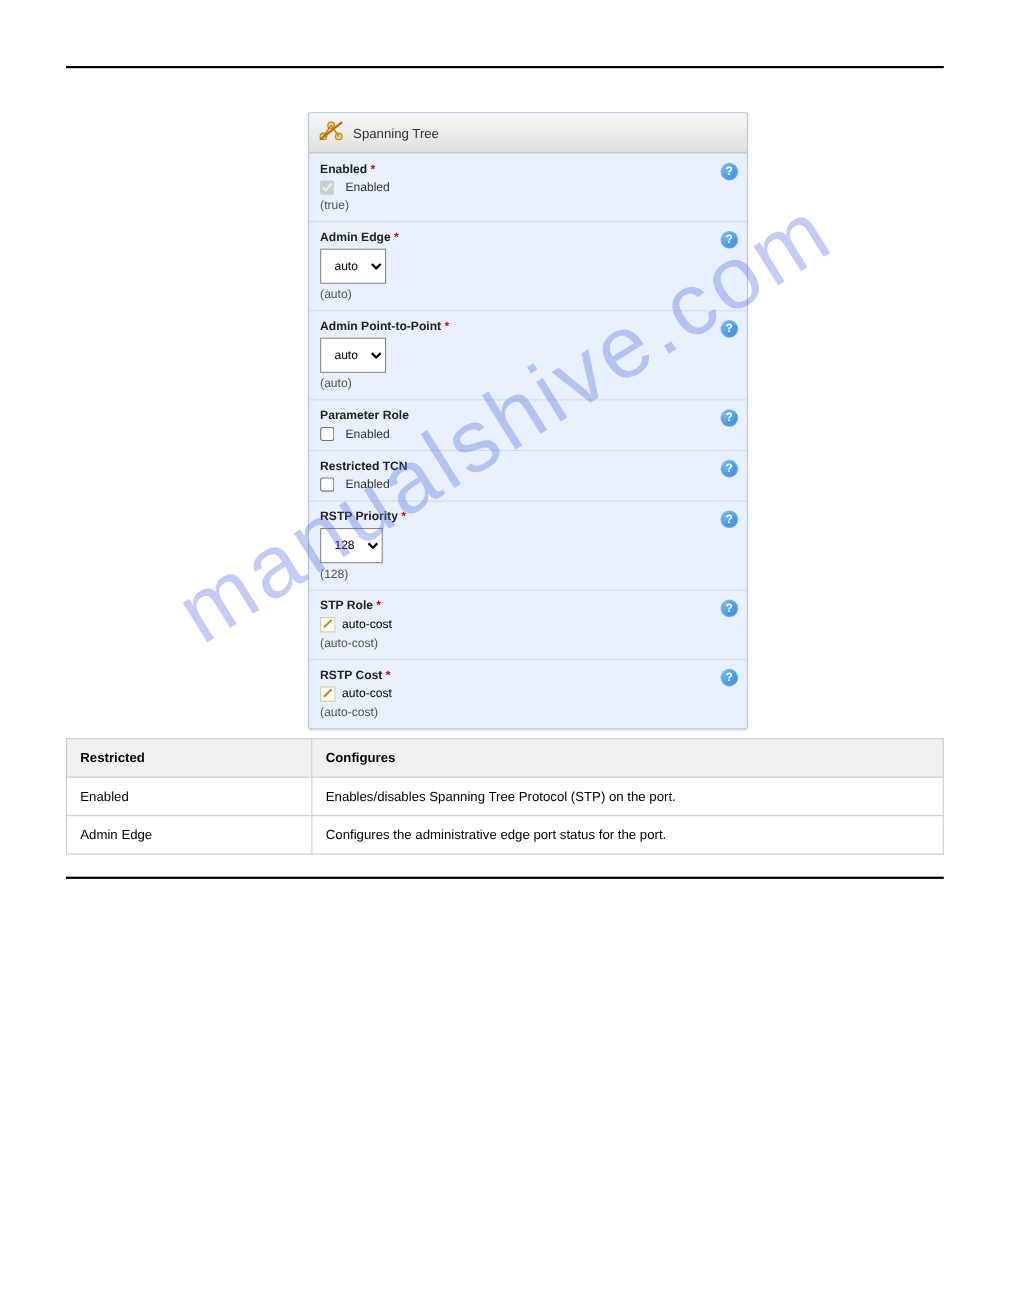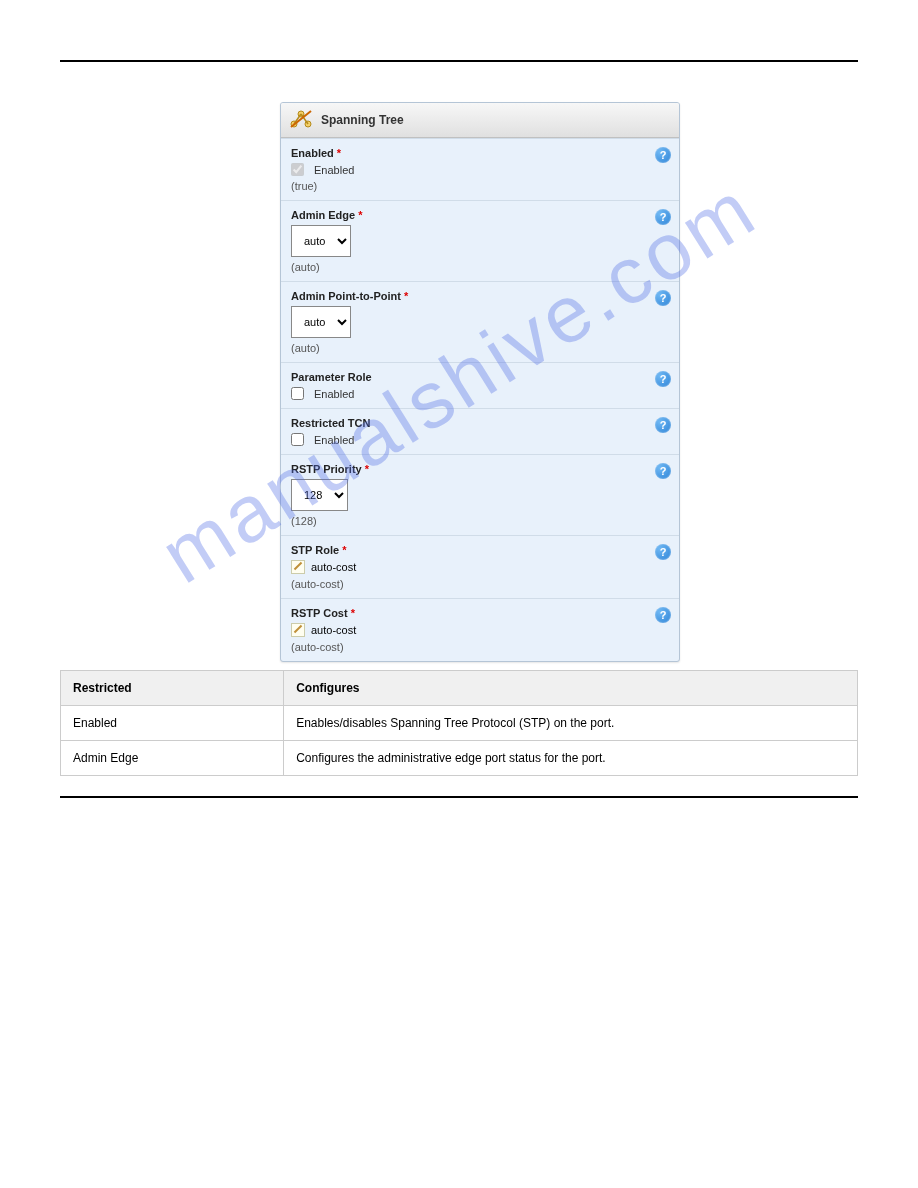--- a/index.html
+++ b/index.html
@@ -3,21 +3,21 @@
 <meta charset="utf-8">
 <style>
   * { box-sizing: border-box; margin: 0; padding: 0; }
   body { font-family: Arial, Helvetica, sans-serif; font-size: 11px; background: #fff; color: #000; width: 918px; }
   .page { padding: 60px 60px 30px 60px; }
   .hr-top { border: none; border-top: 2px solid #000; margin-bottom: 40px; }
   .hr-bot { border: none; border-top: 2px solid #000; margin-top: 20px; }
   .panel-wrap { position: relative; margin: 0 0 0 220px; width: 400px; }
   .panel { border: 1px solid #b5c5d6; border-radius: 3px; background: #e8f1fb; box-shadow: 0 1px 2px rgba(0,0,0,0.1); overflow: hidden; }
   .panel-header { display: flex; align-items: center; gap: 8px; background: linear-gradient(#f7f7f7, #e0e0e0); padding: 6px 8px; border-bottom: 1px solid #c0c0c0; }
-  .panel-header .ptitle { font-weight: bold; font-size: 12px; color: #333; }
+  .panel-header .ptitle { font-weight: normal; font-size: 12px; color: #333; }
   .field { position: relative; padding: 8px 10px 8px 10px; border-top: 1px solid #d0dce8; }
   .panel .field:first-of-type { border-top: none; }
   .flabel { font-weight: bold; font-size: 11px; color: #222; }
   .req { color: #d00; font-weight: bold; }
   .fctrl { margin-top: 4px; display: flex; align-items: center; gap: 6px; }
   .fdefault { color: #555; font-size: 11px; margin-top: 4px; }
   .help-icon { position: absolute; right: 8px; top: 8px; width: 16px; height: 16px; border-radius: 50%; background: radial-gradient(circle at 30% 30%, #6fb8f4, #2b82d6); color: #fff; font-weight: bold; font-size: 11px; text-align: center; line-height: 16px; cursor: pointer; box-shadow: inset 0 0 2px rgba(255,255,255,0.6); }
   select { font-size: 11px; padding: 8px; border: 1px solid #888; background: #fff; }
   input[type=checkbox] { margin-right: 4px; }
   .cbx-label { color: #333; }

